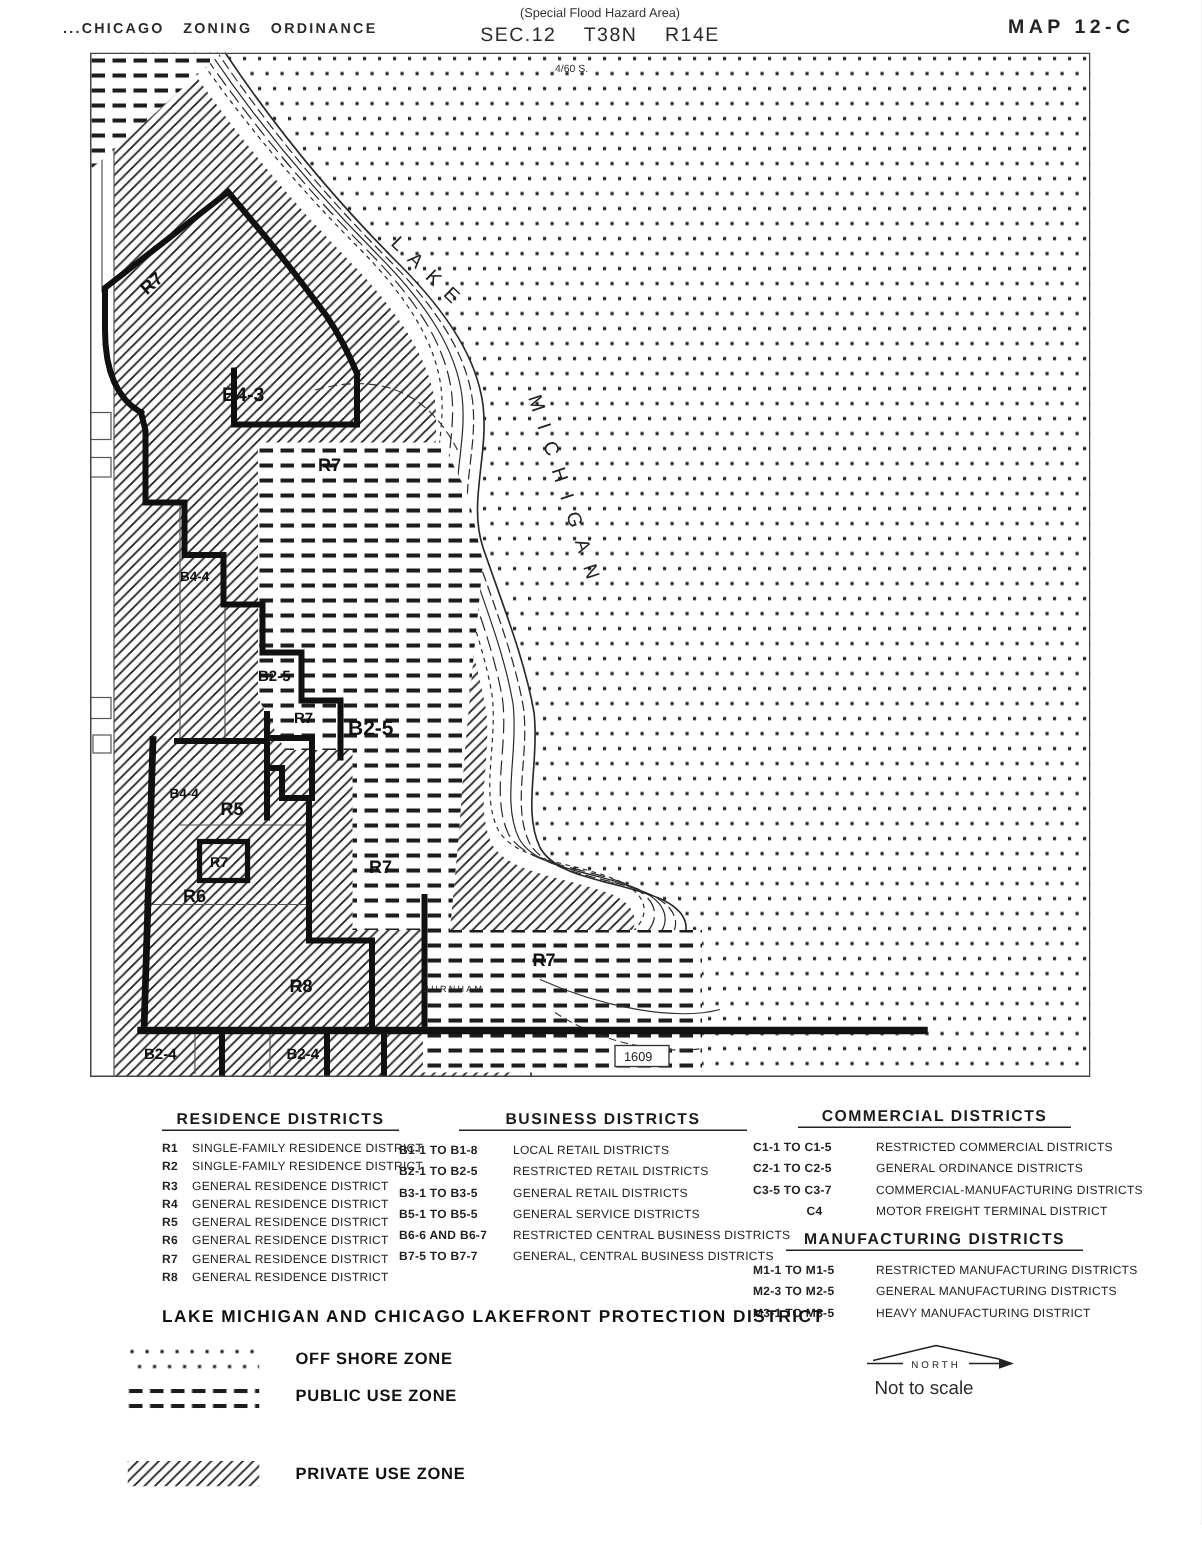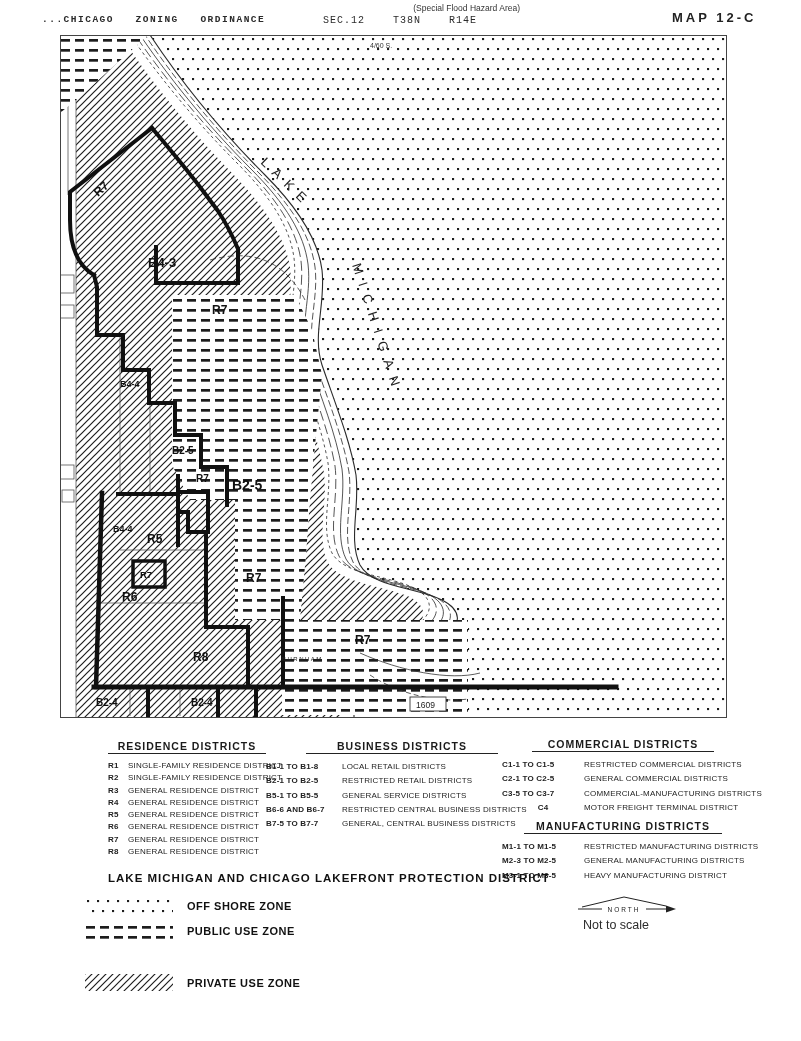--- a/index.html
+++ b/index.html
@@ -1,25 +1,25 @@
 <!DOCTYPE html>
 <html><head>
 <meta charset="utf-8">
 <style>
   html,body{margin:0;padding:0;background:#e8e8e8;}
   #page{position:relative;width:801px;height:1041px;background:#ffffff;overflow:hidden;
         font-family:"Liberation Sans",sans-serif;color:#1d1d1d;}
   .abs{position:absolute;}
-  .pre{white-space:pre;font-family:Liberation Mono, monospace;}
+  .pre{white-space:pre;}
 
   
   .hdr-left{left:42px;top:14px;font-size:9.5px;font-weight:bold;letter-spacing:1.5px;color:#2a2a2a;}
   .hdr-center{left:280px;top:3px;width:240px;text-align:center;}
-  .hdr-flood{font-size:8.5px;color:#333;text-align:right;}
-  .hdr-sec{font-size:10px;letter-spacing:1px;color:#2a2a2a;margin-top:2px;}
+  .hdr-flood{font-size:8.5px;color:#333;}
+  .hdr-sec{font-size:13px;letter-spacing:1px;color:#2a2a2a;margin-top:2px;}
   .hdr-right{left:672px;top:10px;font-size:13px;font-weight:600;letter-spacing:3px;color:#222;}
 
   
   #map{left:60px;top:35px;width:667px;height:683px;}
   svg text{font-family:"Liberation Sans",sans-serif;}
 
   
   .lg-col{position:absolute;}
   .lg-title{font-size:10.5px;font-weight:bold;letter-spacing:1px;text-align:center;
             border-bottom:1.5px solid #222;padding-bottom:1px;margin-bottom:6px;color:#1b1b1b;}
@@ -28,21 +28,21 @@
   .bus .lg-row,.com .lg-row{line-height:14.3px;}
   .lg-code{display:inline-block;font-weight:bold;}
   .res .lg-code{width:20px;}
   .bus .lg-code{width:76px;}
   .com .lg-code{width:82px;}
   .code-center{text-align:center;}
   .man-title{margin-top:5px;}
 
   .prot-title{left:108px;top:872px;font-size:11.5px;font-weight:bold;letter-spacing:1px;color:#111;}
 
-  .zone-row{position:absolute;left:85px;display:flex;align-items:center;gap:14px;}
+  .zone-row{position:absolute;left:85px;display:flex;align-items:center;gap:24px;}
   .zone-label{font-size:11px;font-weight:bold;letter-spacing:.5px;color:#111;}
   .sw{display:block;}
 
   .compass{left:572px;top:893px;}
   .scale-note{left:583px;top:918px;font-size:12.5px;color:#2b2b2b;}
 </style>
 </head>
 <body>
 
 <div id="page">
@@ -173,29 +173,30 @@
     <div class="lg-row"><span class="lg-code">R5</span><span class="lg-desc">GENERAL RESIDENCE DISTRICT</span></div>
     <div class="lg-row"><span class="lg-code">R6</span><span class="lg-desc">GENERAL RESIDENCE DISTRICT</span></div>
     <div class="lg-row"><span class="lg-code">R7</span><span class="lg-desc">GENERAL RESIDENCE DISTRICT</span></div>
     <div class="lg-row"><span class="lg-code">R8</span><span class="lg-desc">GENERAL RESIDENCE DISTRICT</span></div>
   </div>
 
   <div class="lg-col bus abs" style="left:266px;top:740px;width:252px;">
     <div class="lg-title" style="margin-left:40px;margin-right:20px;">BUSINESS DISTRICTS</div>
     <div class="lg-row"><span class="lg-code">B1-1 TO B1-8</span><span class="lg-desc">LOCAL RETAIL DISTRICTS</span></div>
     <div class="lg-row"><span class="lg-code">B2-1 TO B2-5</span><span class="lg-desc">RESTRICTED RETAIL DISTRICTS</span></div>
+    <div class="lg-row"><span class="lg-code">B3-1 TO B3-5</span><span class="lg-desc">GENERAL RETAIL DISTRICTS</span></div>
     <div class="lg-row"><span class="lg-code">B5-1 TO B5-5</span><span class="lg-desc">GENERAL SERVICE DISTRICTS</span></div>
     <div class="lg-row"><span class="lg-code">B6-6 AND B6-7</span><span class="lg-desc">RESTRICTED CENTRAL BUSINESS DISTRICTS</span></div>
     <div class="lg-row"><span class="lg-code">B7-5 TO B7-7</span><span class="lg-desc">GENERAL, CENTRAL BUSINESS DISTRICTS</span></div>
   </div>
 
   <div class="lg-col com abs" style="left:502px;top:738px;width:242px;">
     <div class="lg-title" style="margin-left:30px;margin-right:30px;">COMMERCIAL DISTRICTS</div>
     <div class="lg-row"><span class="lg-code">C1-1 TO C1-5</span><span class="lg-desc">RESTRICTED COMMERCIAL DISTRICTS</span></div>
-    <div class="lg-row"><span class="lg-code">C2-1 TO C2-5</span><span class="lg-desc">GENERAL COMMERCIAL DISTRICTS</span></div>
+    <div class="lg-row"><span class="lg-code">C2-1 TO C2-5</span><span class="lg-desc">GENERAL ORDINANCE DISTRICTS</span></div>
     <div class="lg-row"><span class="lg-code">C3-5 TO C3-7</span><span class="lg-desc">COMMERCIAL-MANUFACTURING DISTRICTS</span></div>
     <div class="lg-row"><span class="lg-code code-center">C4</span><span class="lg-desc">MOTOR FREIGHT TERMINAL DISTRICT</span></div>
     <div class="lg-title man-title" style="margin-left:22px;margin-right:22px;">MANUFACTURING DISTRICTS</div>
     <div class="lg-row"><span class="lg-code">M1-1 TO M1-5</span><span class="lg-desc">RESTRICTED MANUFACTURING DISTRICTS</span></div>
     <div class="lg-row"><span class="lg-code">M2-3 TO M2-5</span><span class="lg-desc">GENERAL MANUFACTURING DISTRICTS</span></div>
     <div class="lg-row"><span class="lg-code">M3-1 TO M3-5</span><span class="lg-desc">HEAVY MANUFACTURING DISTRICT</span></div>
   </div>
 
   <div class="abs prot-title">LAKE MICHIGAN AND CHICAGO LAKEFRONT PROTECTION DISTRICT</div>
 

